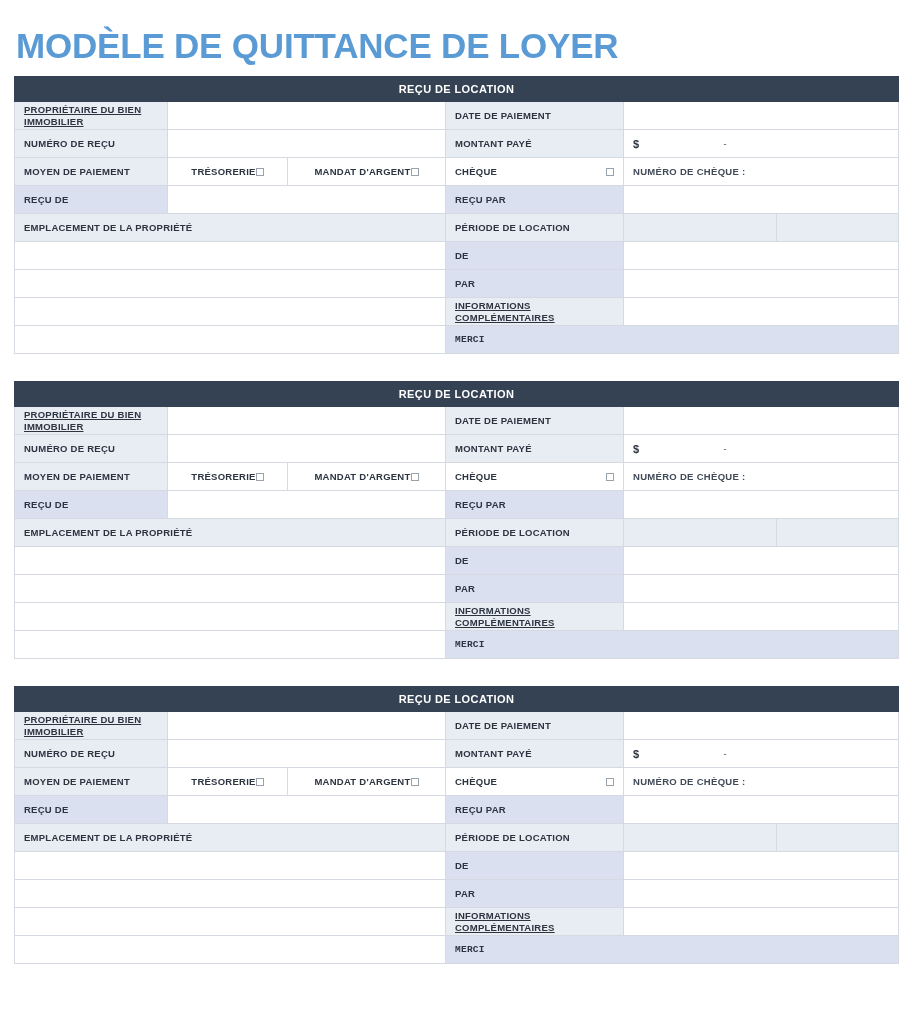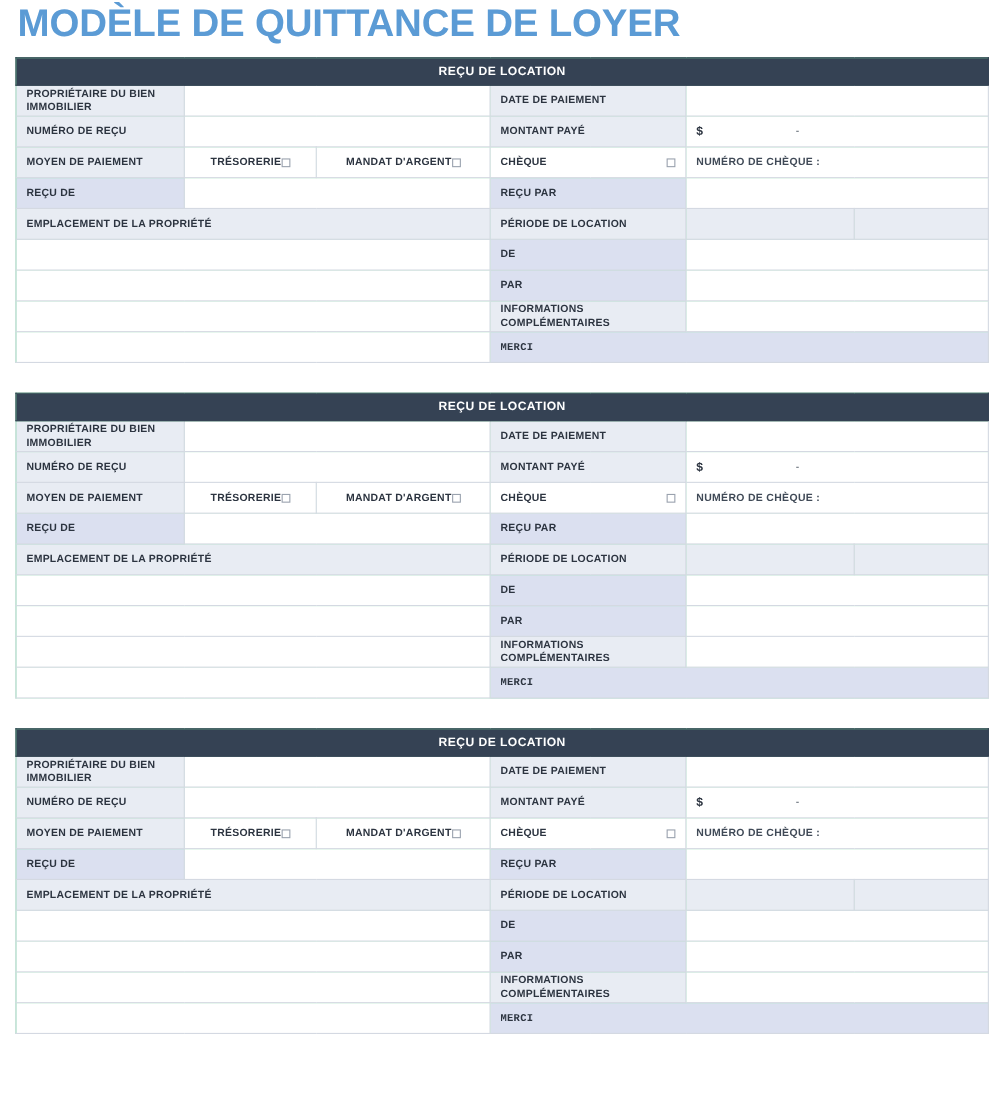--- a/index.html
+++ b/index.html
@@ -16,31 +16,31 @@
 
   .page { width: 912px; padding: 0 14px; }
 
   
   .doc-title {
     color: #5b9bd5;
     font-size: 35px;
     font-weight: bold;
     letter-spacing: -0.2px;
     line-height: 1;
-    padding: 4px 0 13px 2px;
+    padding: 28px 0 13px 2px;
     white-space: nowrap;
   }
 
   
   .receipt {
     width: 884px;
     border-collapse: collapse;
     table-layout: fixed;
     margin-bottom: 27px;
-    background: #86efac;
+    background: #22c55e;
   }
   .receipt td {
     border: 1px solid #d4d9e2;
     padding: 0 9px;
     font-size: 9.5px;
     font-weight: bold;
     letter-spacing: 0.25px;
     vertical-align: middle;
     color: #2c3440;
     height: 28px;
@@ -58,21 +58,21 @@
     height: 25px;
   }
 
   
   .lbl      { background: #e8ecf3; }      
   .lbl-lav  { background: #dbe0f0; }
   .fill-gry { background: #e8ecf3; }
   .blank    { background: #ffffff; }
 
   .tall { height: 34px; }
-  .two-line { line-height: 1.25; padding-top: 3px; padding-bottom: 3px; }
+  .two-line { line-height: 1.25; padding-top: 3px; padding-bottom: 3px; text-decoration: underline; }
 
   .center { }
 
   
   .opt {
     font-weight: normal;
     font-size: 9.5px;
     letter-spacing: 0.3px;
     color: #404a57;
     white-space: nowrap;

